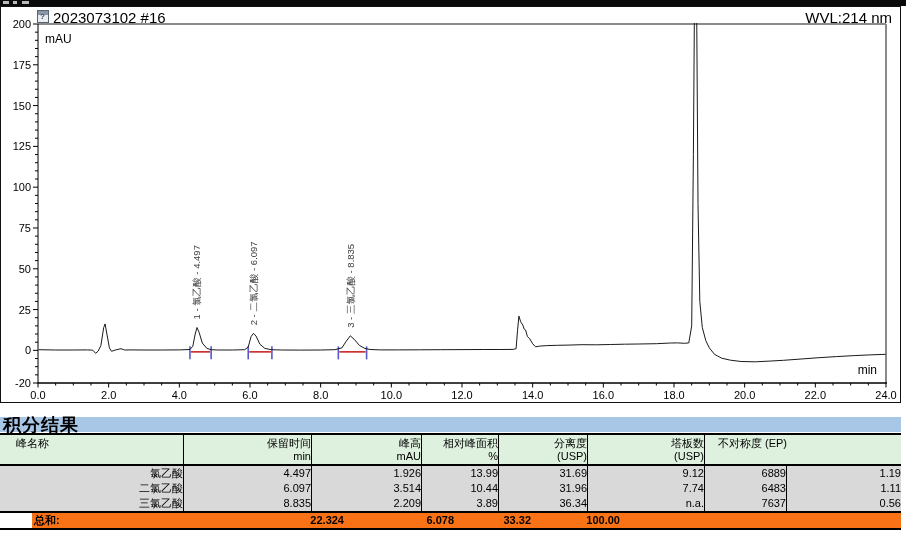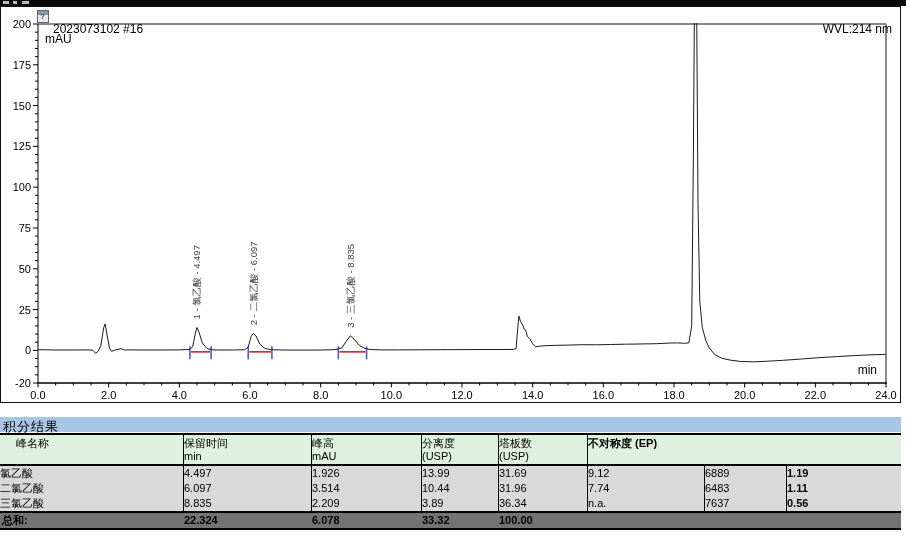--- a/index.html
+++ b/index.html
@@ -1,38 +1,38 @@
 <!DOCTYPE html>
 <html><head>
 <meta charset="utf-8">
 <style>
   html,body{margin:0;padding:0;background:#fff;}
   body{width:906px;height:536px;position:relative;font-family:"Liberation Sans","DejaVu Sans",sans-serif;color:#000;overflow:hidden;}
   .top-strip{position:absolute;left:0;top:0;width:906px;height:6px;background:#0a0a0a;}
   .top-strip i{position:absolute;top:1px;height:3px;background:#b9b9b9;}
   .panel{position:absolute;left:0;top:6px;width:899px;height:395px;border:1px solid #111;background:#fff;}
   .plot-svg{position:absolute;left:0;top:0;}
-  .titlebar-item{position:absolute;top:14px;font-size:12px;line-height:16px;white-space:nowrap;}
+  .titlebar-item{position:absolute;top:3px;font-size:15px;line-height:16px;white-space:nowrap;}
   .doc-icon{position:absolute;left:36px;top:3px;width:12px;height:13px;border:1px solid #5a6470;background:#e9edf2;box-sizing:border-box;}
   .doc-icon::before{content:"";position:absolute;left:0;top:0;right:0;height:4px;background:#8a96a6;}
   .doc-icon::after{content:"?";position:absolute;left:2px;top:1px;font-size:8px;color:#3a4a66;font-weight:bold;}
   .section-bar{position:absolute;left:0;top:417px;width:901px;height:15px;background:#a8c6e6;}
-  .section-bar span{font-size:13px;font-weight:normal;line-height:15px;padding-left:3px;letter-spacing:1px;}
+  .section-bar span{font-size:18px;font-weight:bold;line-height:15px;padding-left:3px;letter-spacing:1px;}
   .results{position:absolute;left:0;top:433px;width:901px;border-top:2px solid #000;border-bottom:2px solid #000;box-sizing:border-box;}
   .trow{display:grid;grid-template-columns:184px 128px 110px 77px 89px 117px 82px 1fr;}
   .thead{background:#def0de;border-bottom:2px solid #000;}
   .thead .cell{height:29px;}
   .tbody{background:#d9d9d9;border-bottom:2px solid #000;}
-  .cell{border-right:1px solid #000;text-align:left;font-size:11px;overflow:hidden;}
-  .cell:last-child{border-right:none;font-weight:bold;}
+  .cell{border-right:1px solid #000;text-align:right;font-size:11px;overflow:hidden;}
+  .cell:last-child{border-right:none;}
   .cell .l1{line-height:14px;margin-top:1px;}
   .cell .l2{line-height:13px;}
   .cell.name-h{text-align:left;padding-left:16px;}
   .brow .cell{height:15px;line-height:15px;}
-  .trow.total{font-weight:bold;background:#737373;}
+  .trow.total{font-weight:bold;background:#f97316;margin-left:32px;}
   .trow.total .cell{border-right:none;height:15px;line-height:15px;}
   .trow.total .cell.lbl{text-align:left;padding-left:2px;}
 </style>
 </head>
 <body>
 
 <div class="top-strip">
   <i style="left:3px;width:6px"></i>
     <i style="left:13px;width:4px"></i>
     <i style="left:22px;width:7px"></i>
@@ -208,20 +208,24 @@
       </div>
     <div class="cell">
         <div class="l1">保留时间</div>
         <div class="l2">min</div>
       </div>
     <div class="cell">
         <div class="l1">峰高</div>
         <div class="l2">mAU</div>
       </div>
     <div class="cell">
+        <div class="l1">相对峰面积</div>
+        <div class="l2">%</div>
+      </div>
+    <div class="cell">
         <div class="l1">分离度</div>
         <div class="l2">(USP)</div>
       </div>
     <div class="cell">
         <div class="l1">塔板数</div>
         <div class="l2">(USP)</div>
       </div>
     <div class="cell">
         <div class="l1">不对称度 (EP)</div>
       </div>

